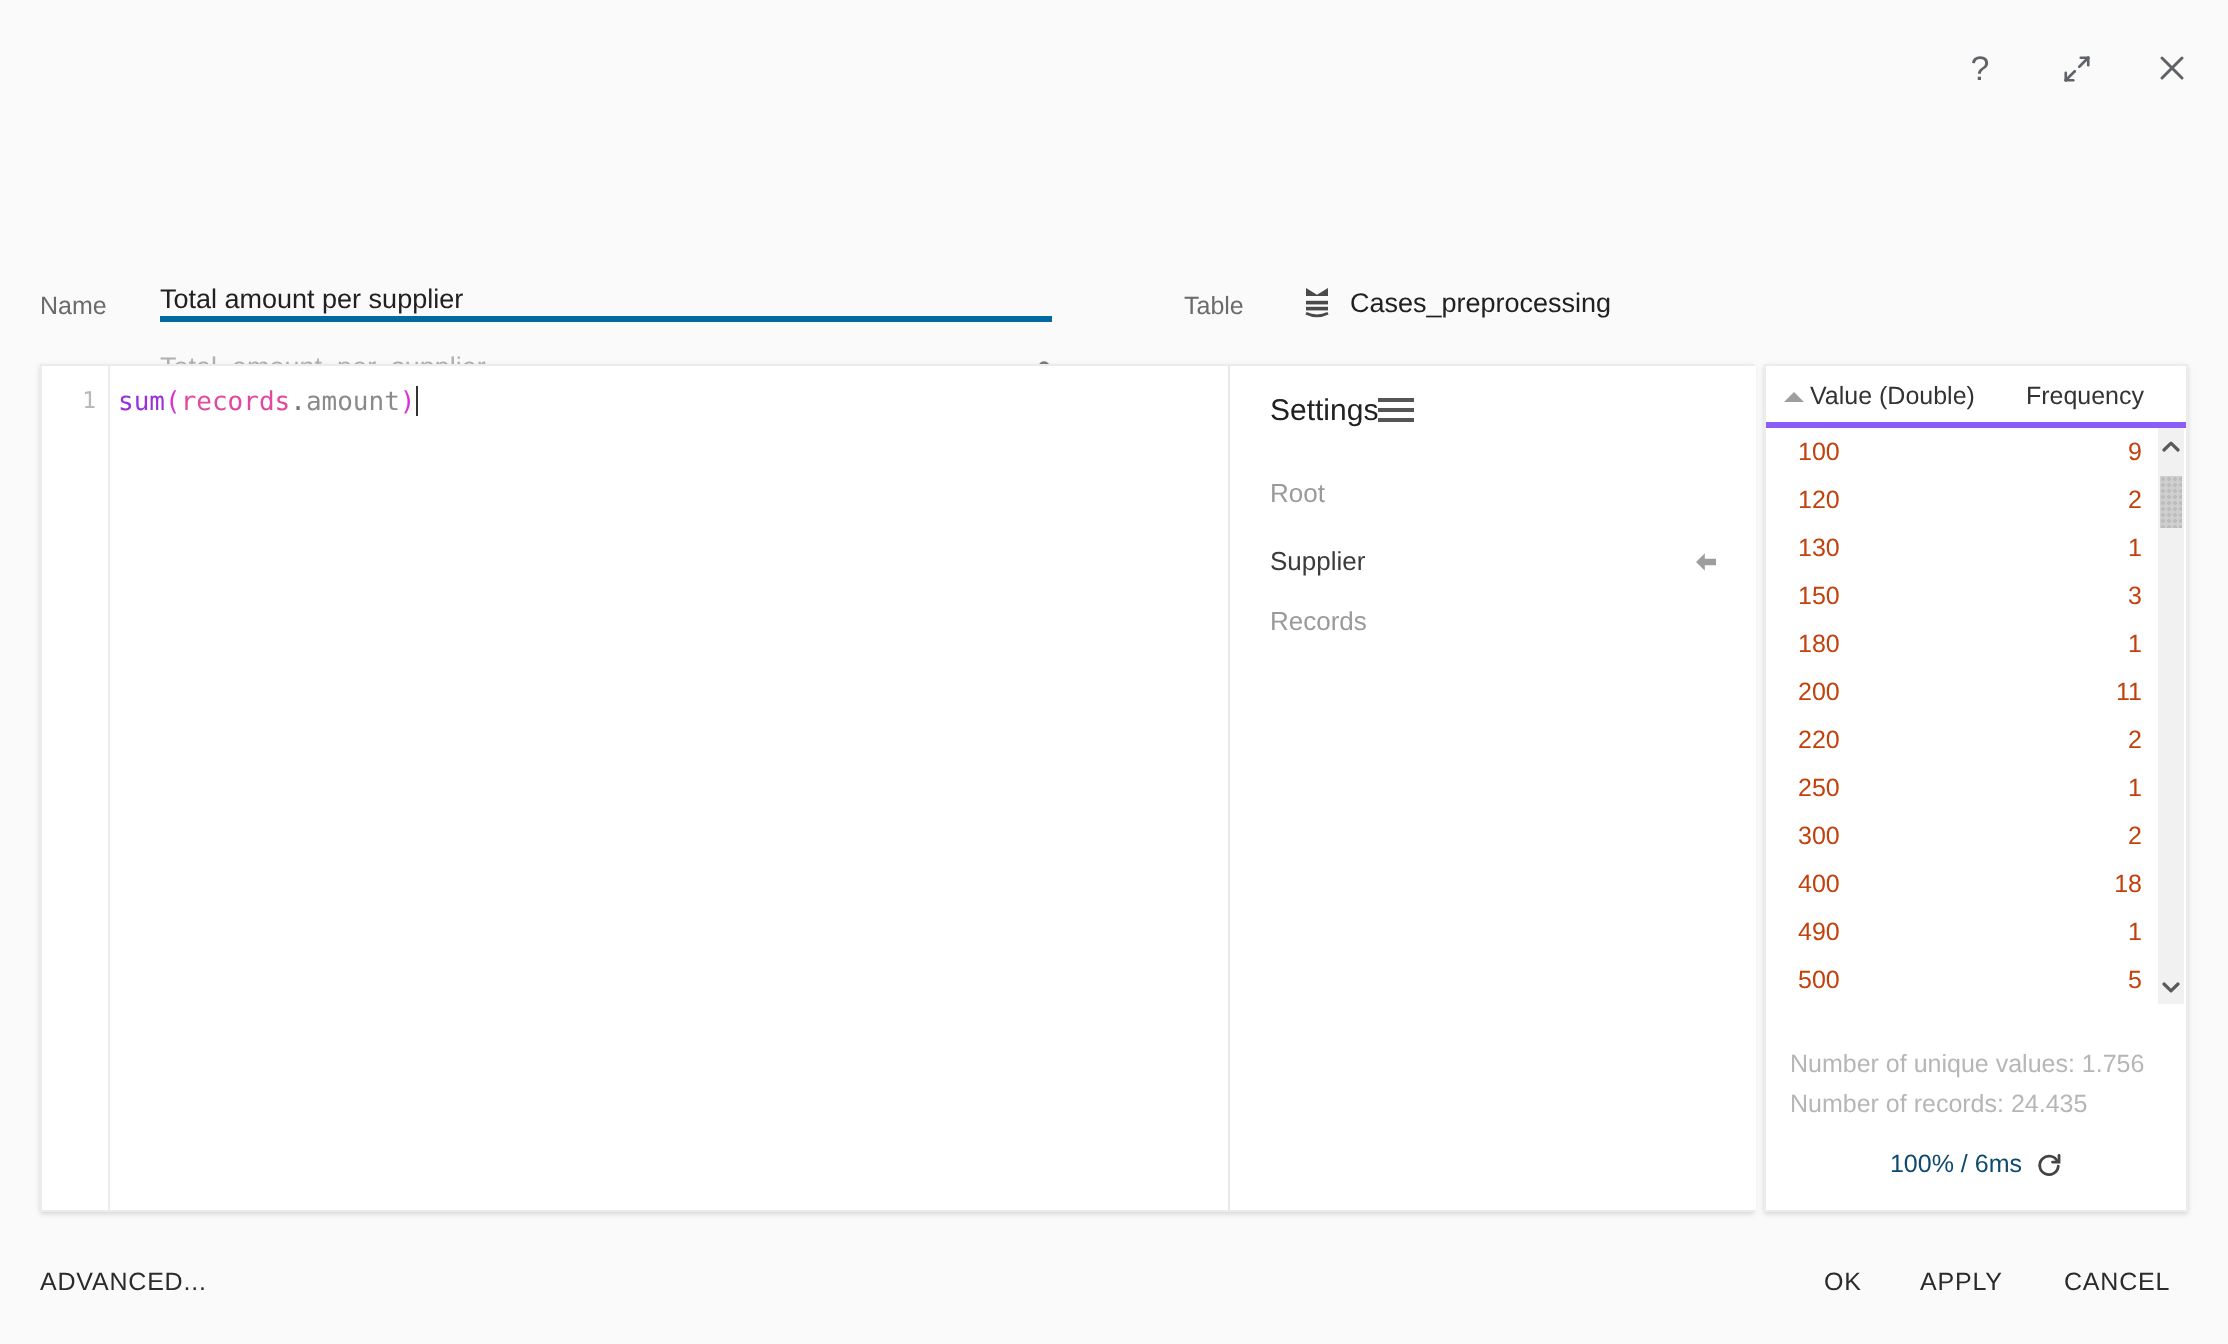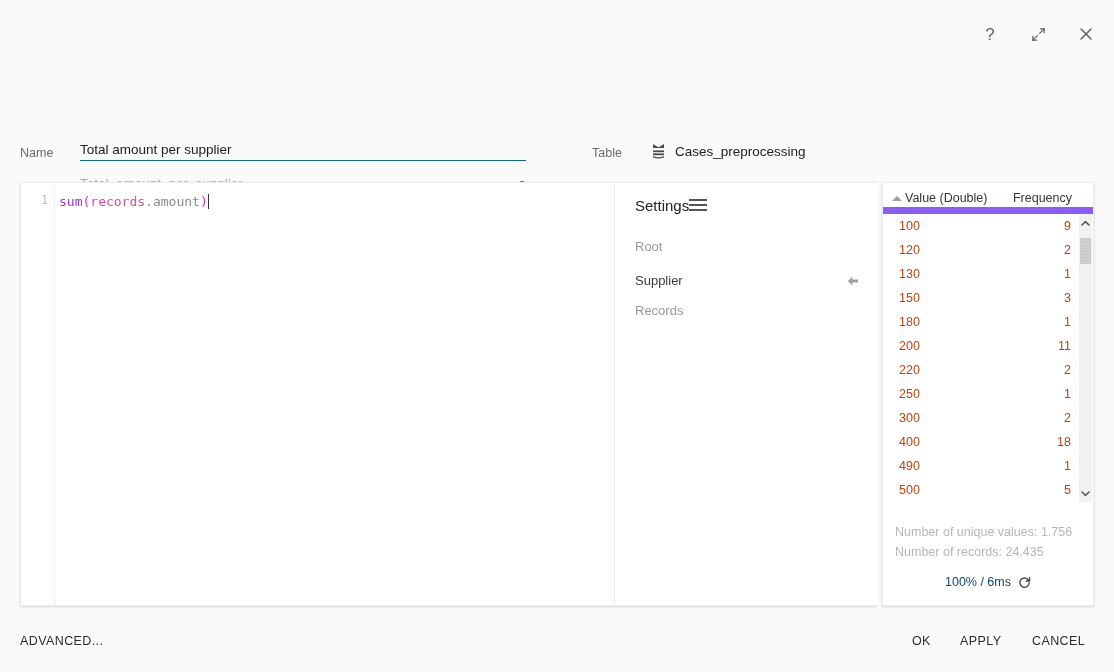--- a/index.html
+++ b/index.html
@@ -52,21 +52,21 @@
   .lbl-id   { left: 20px; top: 112px; color: #9e9e9e; }
   .lbl-type { left: 20px; top: 146px; }
   .lbl-table{ left: 592px; top: 78px; }
 
   .field {
     position: absolute; left: 80px; width: 446px;
     font-size: 13.5px; color: #212121;
   }
   .field-name {
     top: 71px; height: 22px; line-height: 22px;
-    border-bottom: 1px solid #0369a1;
+    border-bottom: 3px solid #0369a1;
     padding-bottom: 4px;
   }
   .field-id {
     top: 105px; height: 22px; line-height: 22px;
     border-bottom: 1px dotted #cfcfcf;
     padding-bottom: 4px;
     color: #b0b0b0;
   }
   .field-type {
     top: 145px; height: 18px; line-height: 18px; border: none;
@@ -152,21 +152,21 @@
   .stats-card {
     position: absolute; left: 882px; top: 182px;
     width: 212px; height: 424px;
     background: #ffffff;
     border: 1px solid #ececec;
     box-shadow: 0 1px 3px rgba(0,0,0,0.10), 0 1px 2px rgba(0,0,0,0.05);
   }
   .stats-head {
     position: absolute; left: 0; top: 0; right: 0; height: 31px;
     display: flex; align-items: center;
-    border-bottom: 7px solid #8b5cf6;
+    border-bottom: 3px solid #8b5cf6;
     font-size: 12.5px; color: #333;
   }
   .sort-tri {
     position: absolute; left: 9px; top: 13px;
     width: 0; height: 0;
     border-left: 5px solid transparent;
     border-right: 5px solid transparent;
     border-bottom: 5px solid #9e9e9e;
   }
   .col-value { position: absolute; left: 22px; top: 8px; }

